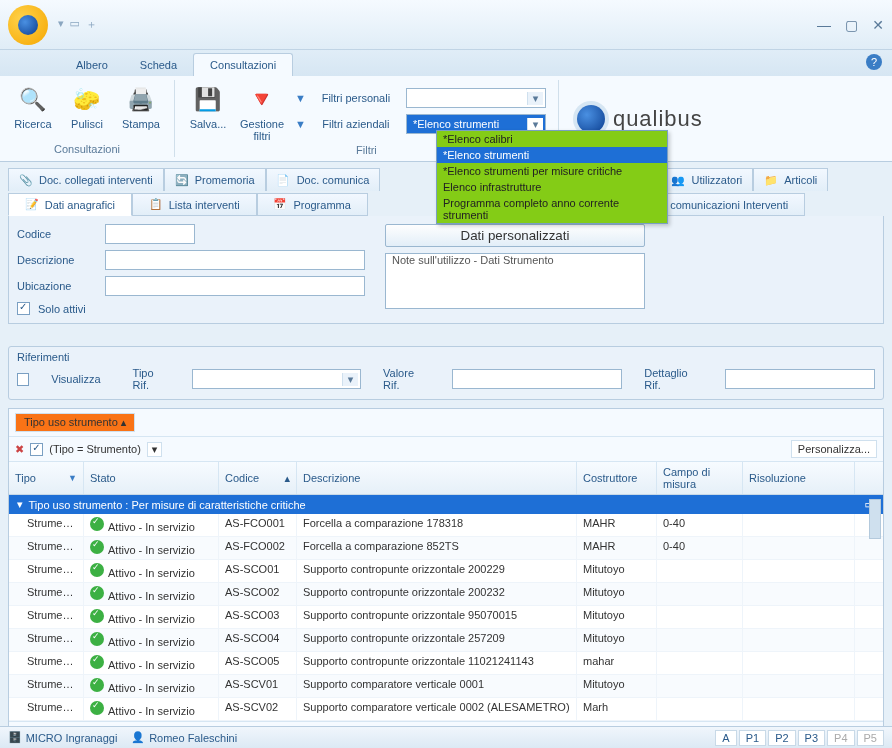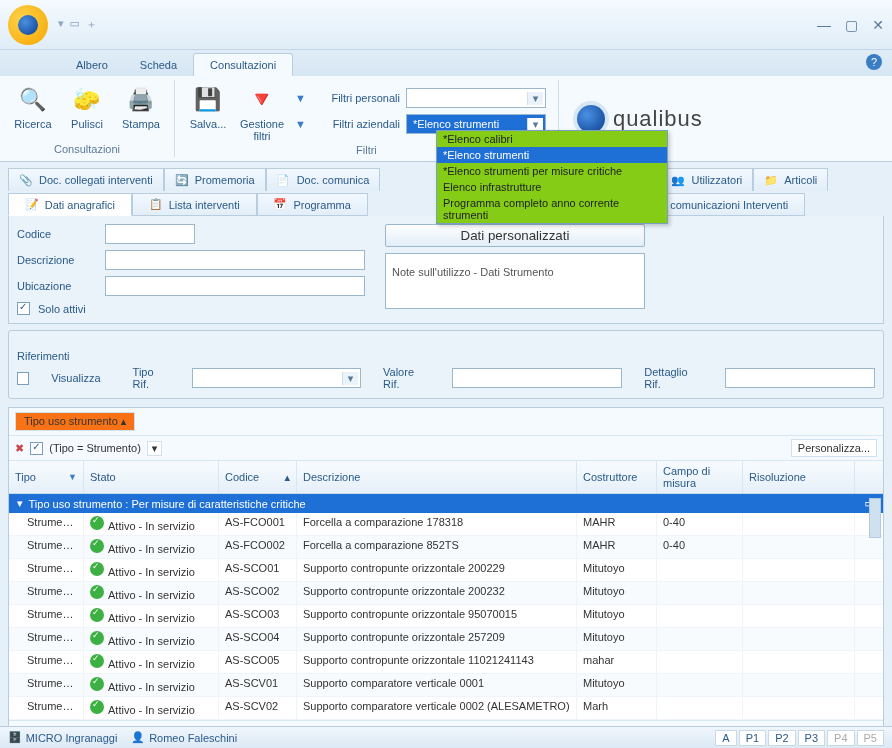--- a/index.html
+++ b/index.html
@@ -15,43 +15,43 @@
   .tab.active { background:#f5faff; border:1px solid #b8cde0; border-bottom:none; border-radius:3px 3px 0 0; }
   .help-icon { position:absolute; right:10px; top:4px; width:16px; height:16px; border-radius:50%; background:#3a7dc5; color:#fff; text-align:center; line-height:16px; font-size:11px;}
   .ribbon { background:#f5faff; border-bottom:1px solid #b8cde0; display:flex; padding:4px 0; height:86px;}
   .ribbon-group { border-right:1px solid #d0dfeb; padding:2px 8px 0; display:flex; flex-direction:column; }
   .ribbon-buttons { display:flex; gap:4px; flex:1; }
   .ribbon-btn { width:50px; display:flex; flex-direction:column; align-items:center; justify-content:flex-start; padding-top:2px; cursor:pointer; text-align:center; font-size:11px; color:#2a5a8a;}
   .ribbon-btn .icon-box { width:32px; height:32px; display:flex; align-items:center; justify-content:center; font-size:22px; margin-bottom:2px;}
   .ribbon-group-label { text-align:center; color:#5a7a99; font-size:11px; padding:2px 0;}
   .filter-rows { display:flex; flex-direction:column; gap:6px; padding:6px 4px; flex:1;}
   .filter-row { display:flex; align-items:center; gap:6px;}
-  .filter-row .lbl { width:88px; color:#2a5a8a; text-align:right;}
+  .filter-row .lbl { width:88px; color:#2a5a8a; text-align:center;}
   .combo { border:1px solid #9ab7d0; background:#fff; height:20px; display:flex; align-items:center; padding:0 2px 0 4px; position:relative;}
   .combo .arrow { width:16px; text-align:center; color:#5a7a99; border-left:1px solid #cfe0ee; background:#eaf2fa;}
   .combo.sel { background:#1e6fd6; }
   .combo.sel span.val { background:#1e6fd6; color:#fff; }
   .brand { display:flex; align-items:center; gap:8px; padding:0 18px; color:#444; font-size:22px; letter-spacing:1px;}
   .brand .dot { width:28px; height:28px; border-radius:50%; background:radial-gradient(circle at 35% 35%, #4a90e2, #0a3d8f); box-shadow:0 0 0 4px #d6e6f3;}
   .content { padding:6px 8px; }
   .pill-tabs { display:flex; flex-wrap:wrap; gap:0; margin-bottom:0;}
   .pill { border:1px solid #b8cde0; border-bottom:none; background:linear-gradient(#f2f8ff,#e2eef8); padding:4px 10px; display:flex; align-items:center; gap:6px; color:#2a5a8a; cursor:pointer; font-size:11px;}
   .pill .ico { width:14px; height:14px; display:inline-flex; align-items:center; justify-content:center; font-size:11px;}
   .sub-tabs { display:flex; margin-top:2px;}
   .sub-tab { border:1px solid #b8cde0; background:linear-gradient(#f2f8ff,#e2eef8); padding:4px 16px; display:flex; align-items:center; gap:6px; color:#2a5a8a; cursor:pointer;}
   .sub-tab.active { background:#fff; border-bottom:1px solid #fff;}
   .form-panel { background:#eaf2fa; border:1px solid #b8cde0; border-top:none; padding:8px;}
   .form-grid { display:flex; gap:20px;}
   .left-col { display:flex; flex-direction:column; gap:6px;}
   .frow { display:flex; align-items:center; gap:8px;}
   .frow label { width:80px; color:#2a5a8a;}
   .txt { border:1px solid #9ab7d0; background:#fff; height:20px; padding:0 4px;}
   .btn3d { border:1px solid #9ab7d0; background:linear-gradient(#fefefe,#e2eef8); padding:3px 12px; color:#333; cursor:pointer; border-radius:2px;}
-  .notes { border:1px solid #9ab7d0; background:#fff; padding:12px 6px; color:#555; width:260px; height:56px;}
-  .group-box { border:1px solid #b8cde0; background:#eaf2fa; border-radius:3px; margin-top:6px; padding:15px 8px 8px;}
+  .notes { border:1px solid #9ab7d0; background:#fff; padding:0 6px; color:#555; width:260px; height:56px;}
+  .group-box { border:1px solid #b8cde0; background:#eaf2fa; border-radius:3px; margin-top:22px; padding:0 8px 8px;}
   .group-title { color:#2a5a8a; padding:4px 0;}
   .grid-wrap { border:1px solid #b8cde0; background:#fff; margin-top:8px; position:relative;}
   .grid-toolbar { display:flex; align-items:center; padding:4px 6px; border-bottom:1px solid #d6e6f3; gap:6px; background:#f5faff;}
   .filter-expr { border-bottom:1px solid #d6e6f3; padding:3px 6px; display:flex; align-items:center; gap:6px; background:#f5faff;}
   .grid-headers { display:flex; background:linear-gradient(#f7fbff,#e6f0f8); border-bottom:1px solid #c8d9e7;}
   .gh { border-right:1px solid #d6e6f3; padding:4px 6px; color:#2a5a8a; display:flex; align-items:center; gap:4px;}
   .group-row { background:#1e6fd6; color:#fff; padding:3px 8px; display:flex; align-items:center; gap:6px;}
   .data-row { display:flex; border-bottom:1px solid #eef4fa;}
   .data-row:nth-child(even){ background:#f8fbfe;}
   .cell { border-right:1px solid #eef4fa; padding:3px 6px; overflow:hidden; white-space:nowrap; text-overflow:ellipsis;}

